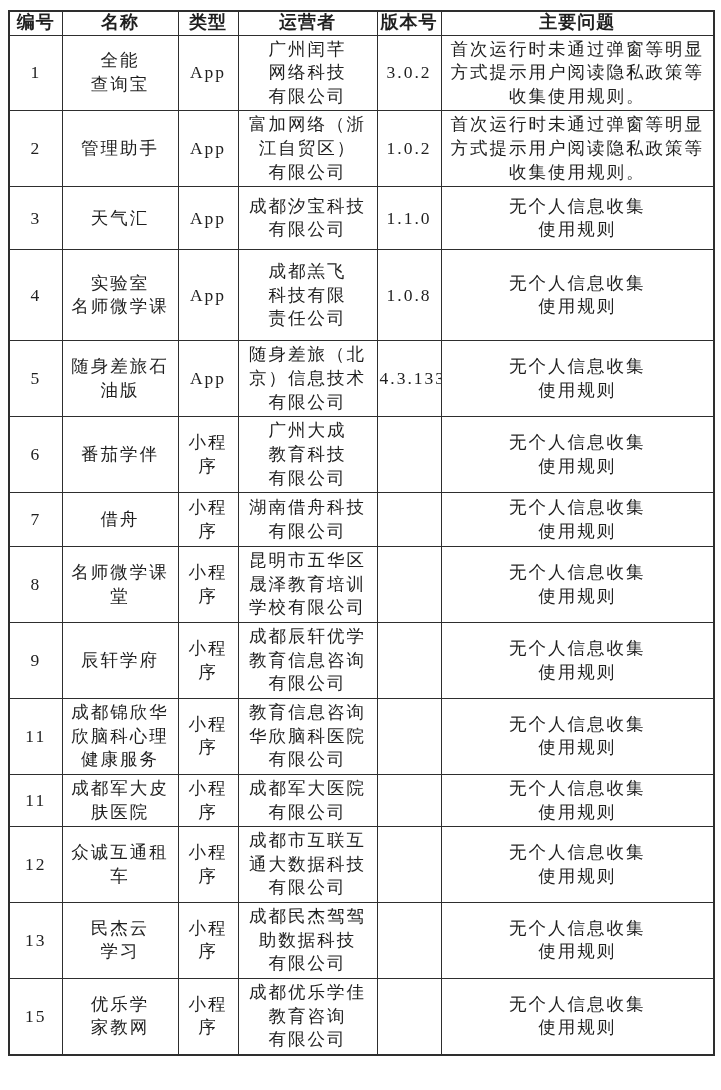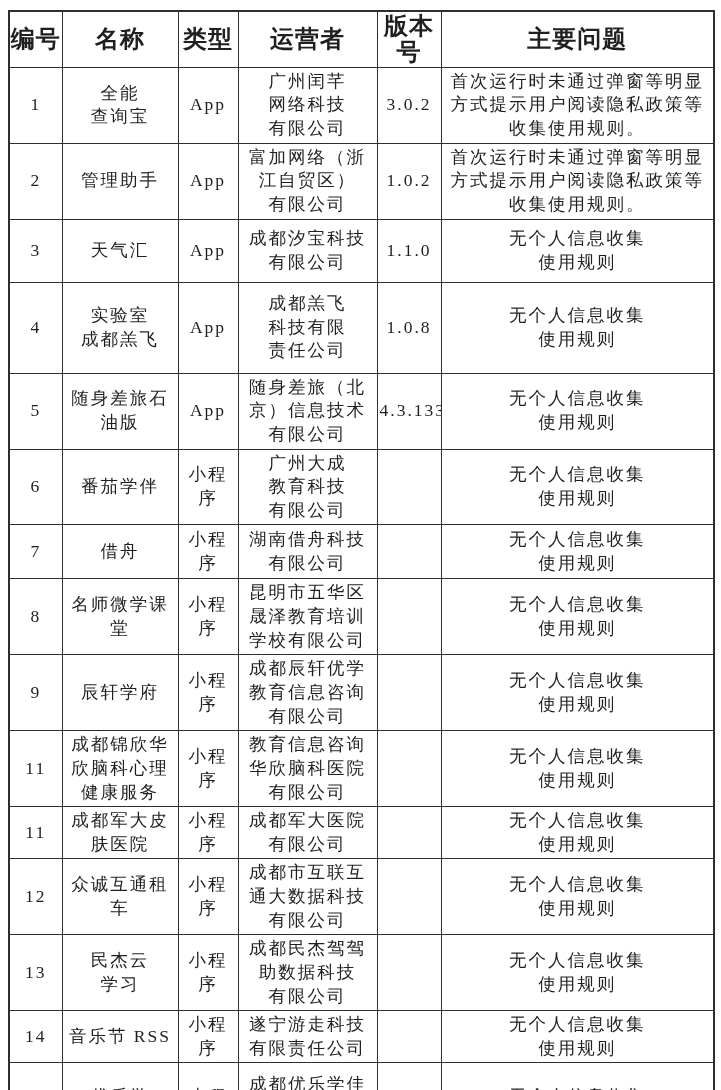--- a/index.html
+++ b/index.html
@@ -26,21 +26,21 @@
     border: 1.6px solid #2e2e2e;
     text-align: center;
     vertical-align: middle;
     padding: 2px 2px;
     white-space: pre-line;
     overflow: hidden;
   }
   .report-table thead th {
     font-family: "Liberation Sans", "DejaVu Sans", sans-serif;
     font-weight: bold;
-    font-size: 24px;
+    font-size: 18px;
     letter-spacing: 1px;
     height: 24px;
     padding: 1px 0;
     line-height: 1.1;
   }
   .report-table tbody td {
     font-size: 17.5px;
     line-height: 1.35;
     letter-spacing: 2px;
   }
@@ -128,21 +128,21 @@
           <td class="col-type">App</td>
           <td class="col-operator">成都汐宝科技
 有限公司</td>
           <td class="col-version">1.1.0</td>
           <td class="col-issue">无个人信息收集
 使用规则</td>
         </tr>
         <tr>
           <td class="col-id">4</td>
           <td class="col-name">实验室
-成都羔飞</td>
+名师微学课</td>
           <td class="col-type">App</td>
           <td class="col-operator">成都羔飞
 科技有限
 责任公司</td>
           <td class="col-version">1.0.8</td>
           <td class="col-issue">无个人信息收集
 使用规则</td>
         </tr>
         <tr>
           <td class="col-id">5</td>
@@ -250,31 +250,20 @@
           <td class="col-type">小程
 序</td>
           <td class="col-operator">成都民杰驾驾
 助数据科技
 有限公司</td>
           <td class="col-version"></td>
           <td class="col-issue">无个人信息收集
 使用规则</td>
         </tr>
         <tr>
-          <td class="col-id">14</td>
-          <td class="col-name">音乐节 RSS</td>
-          <td class="col-type">小程
-序</td>
-          <td class="col-operator">遂宁游走科技
-有限责任公司</td>
-          <td class="col-version"></td>
-          <td class="col-issue">无个人信息收集
-使用规则</td>
-        </tr>
-        <tr>
           <td class="col-id">15</td>
           <td class="col-name">优乐学
 家教网</td>
           <td class="col-type">小程
 序</td>
           <td class="col-operator">成都优乐学佳
 教育咨询
 有限公司</td>
           <td class="col-version"></td>
           <td class="col-issue">无个人信息收集

